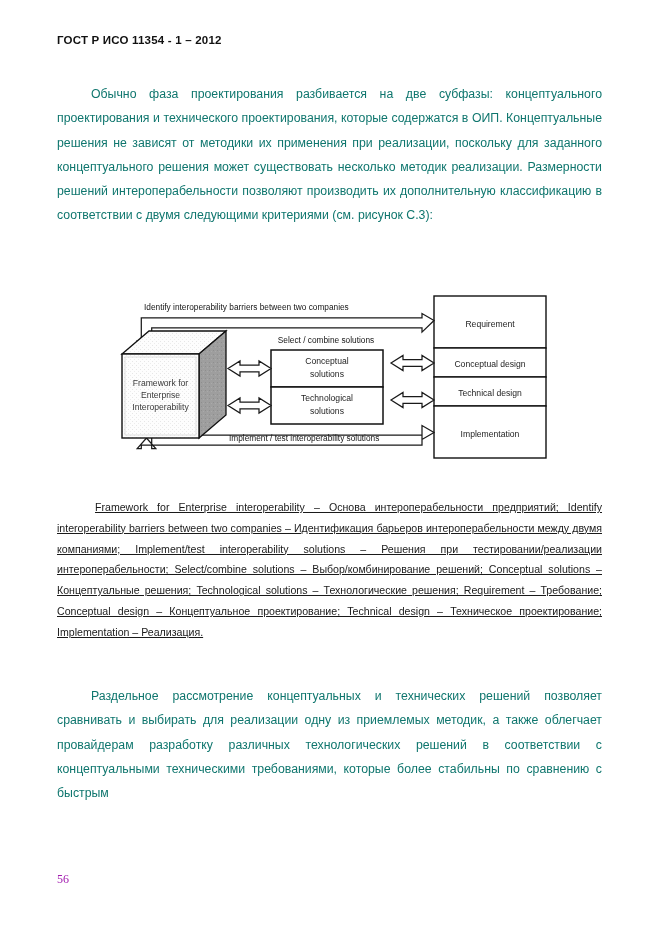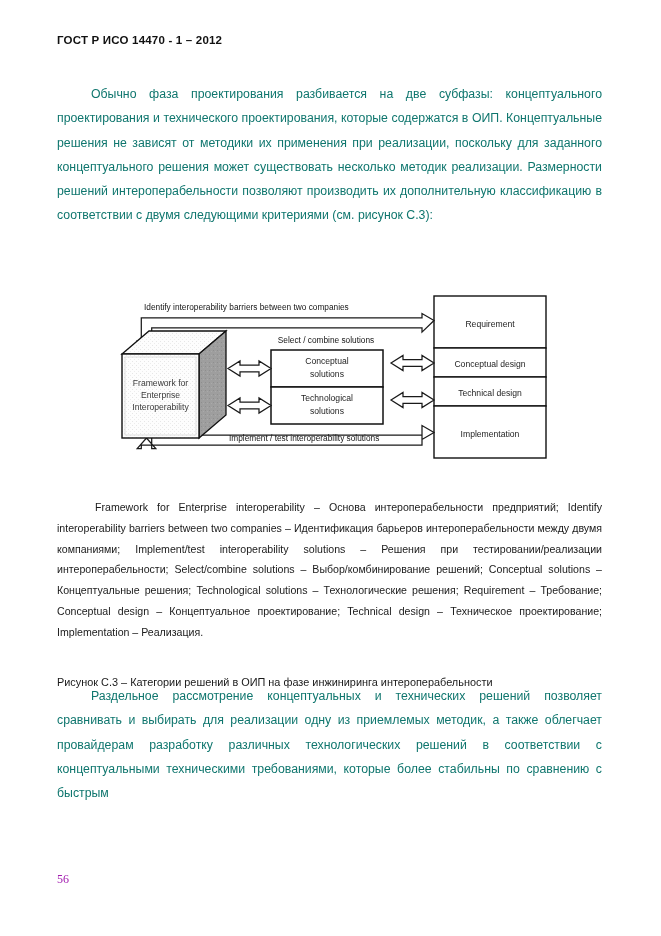--- a/index.html
+++ b/index.html
@@ -57,21 +57,21 @@
     position: absolute;
     left: 57px;
     top: 497px;
     width: 545px;
     font-size: 10.6px;
     line-height: 20.8px;
     text-align: justify;
     text-justify: inter-word;
     color: #1a1a1a;
   }
-  .fig-key p { margin: 0; text-indent: 38px; }
+  .fig-key p { margin: 0; text-indent: 38px; text-decoration: underline; }
 
   .fig-caption {
     position: absolute;
     left: 57px;
     top: 673px;
     width: 545px;
     font-size: 10.9px;
     line-height: 18px;
     text-align: left;
     color: #1a1a1a;
@@ -111,21 +111,21 @@
     font-family: "Liberation Sans", sans-serif;
     font-size: 8.6px;
     fill: #3a3a3a;
   }
 </style>
 </head>
 <body>
 
 <div class="page">
 
-  <div class="doc-header">ГОСТ Р ИСО 14470 - 1 – 2012</div>
+  <div class="doc-header">ГОСТ Р ИСО 11354 - 1 – 2012</div>
 
   <div class="body-block para-1">
     <p>Обычно фаза проектирования разбивается на две субфазы: концептуального проектирования и технического проектирования, которые содержатся в ОИП. Концептуальные решения не зависят от методики их применения при реализации, поскольку для заданного концептуального решения может существовать несколько методик реализации. Размерности решений интероперабельности позволяют производить их дополнительную классификацию в соответствии с двумя следующими критериями (см. рисунок С.3):</p>
   </div>
 
   <div class="figure">
     <svg width="460" height="195" viewBox="0 0 460 195">
 
       <defs>
         <pattern id="noise" width="4" height="4" patternUnits="userSpaceOnUse">
@@ -228,21 +228,20 @@
                  L 318 114.5 L 318 110.3 L 299 110.3 L 299 114.5 Z" fill="#ffffff" stroke="#1a1a1a" stroke-width="1.25"></path>
       </g>
 
     </svg>
   </div>
 
   <div class="fig-key">
     <p>Framework for Enterprise interoperability – Основа интероперабельности предприятий; Identify interoperability barriers between two companies – Идентификация барьеров интероперабельности между двумя компаниями; Implement/test interoperability solutions – Решения при тестировании/реализации интероперабельности; Select/combine solutions – Выбор/комбинирование решений; Conceptual solutions – Концептуальные решения; Technological solutions – Технологические решения; Requirement – Требование; Conceptual design – Концептуальное проектирование; Technical design – Техническое проектирование; Implementation – Реализация.</p>
   </div>
 
-  <div class="fig-caption">Рисунок С.3 – Категории решений в ОИП на фазе инжиниринга интероперабельности</div>
 
   <div class="body-block para-3">
     <p>Раздельное рассмотрение концептуальных и технических решений позволяет сравнивать и выбирать для реализации одну из приемлемых методик, а также облегчает провайдерам разработку различных технологических решений в соответствии с концептуальными техническими требованиями, которые более стабильны по сравнению с быстрым</p>
   </div>
 
   <div class="page-number">56</div>
 
 </div>
 
 </body></html>

